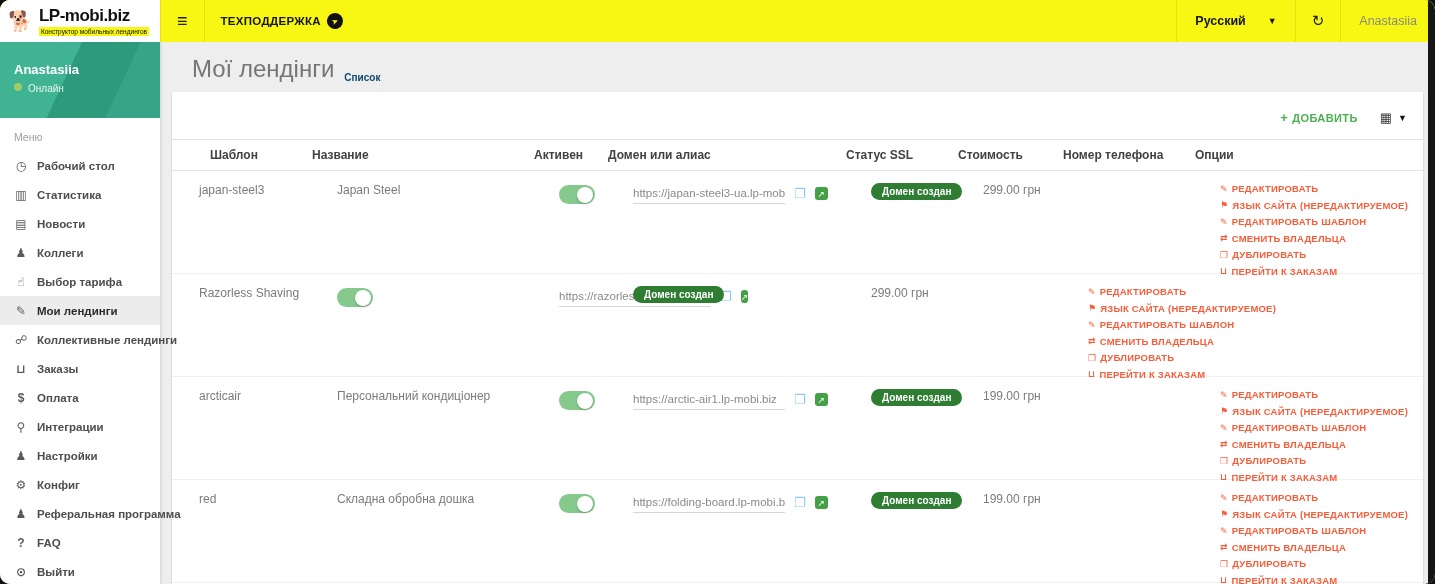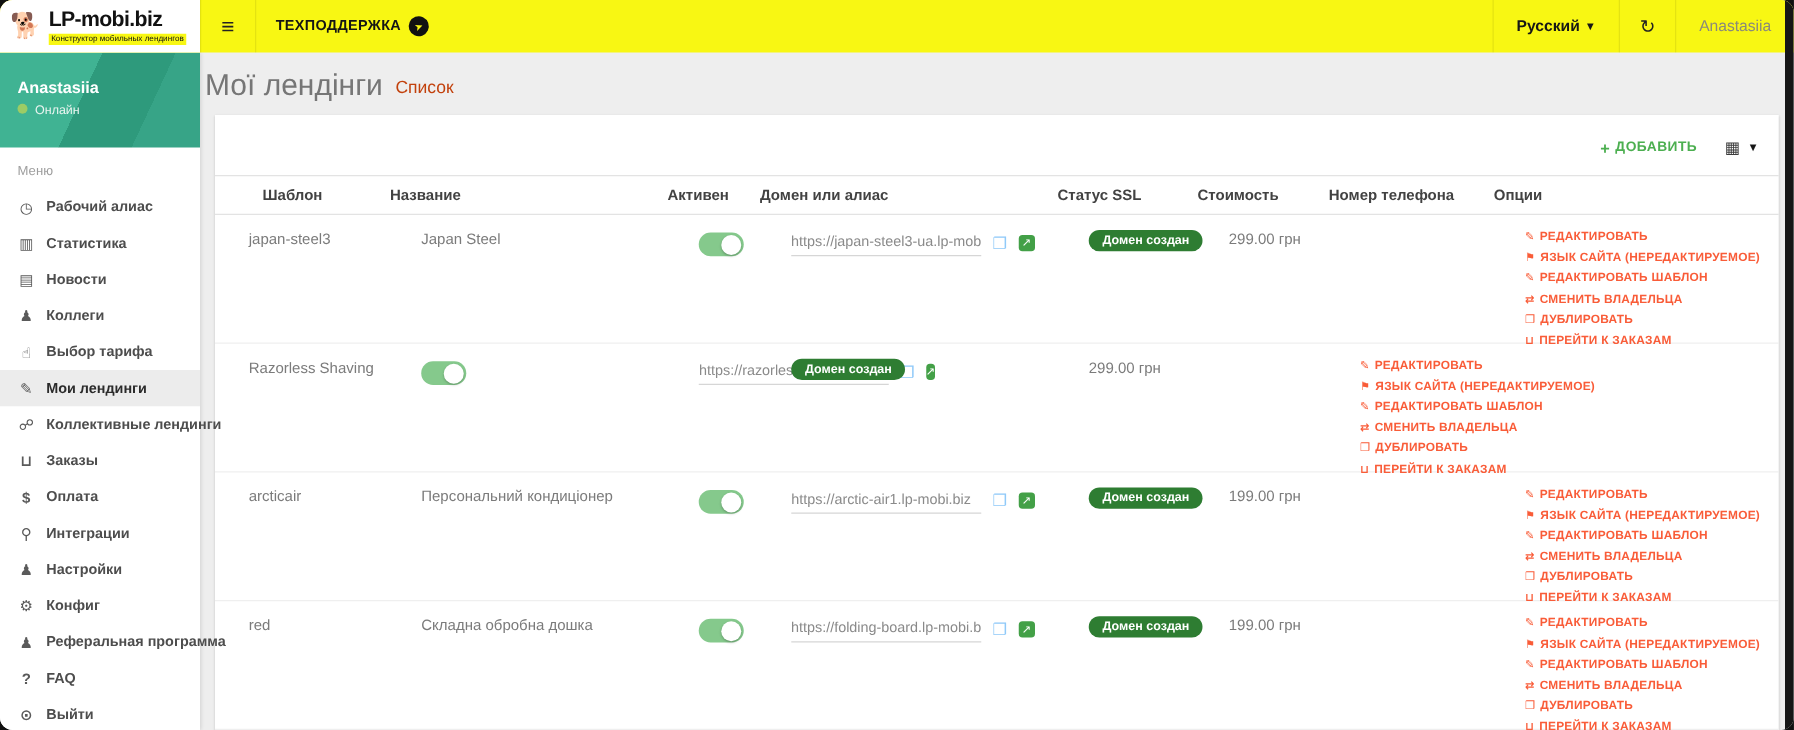--- a/index.html
+++ b/index.html
@@ -11,41 +11,41 @@
   .logo{width:160px;background:#ffffff;display:flex;align-items:center;gap:6px;padding:0 8px;box-sizing:border-box;}
   .dog{font-size:20px;line-height:1;}
   .brand{display:flex;flex-direction:column;}
   .brand-name{font-weight:bold;font-size:17px;color:#111;letter-spacing:-0.5px;}
   .brand-tag{font-size:6.5px;color:#111;background:#f8f713;padding:1px 2px;margin-top:1px;white-space:nowrap;}
   .tb-btn{display:flex;align-items:center;padding:0 16px;border-left:1px solid rgba(0,0,0,0.08);cursor:pointer;}
   .hamburger{font-size:18px;color:#222;font-weight:bold;}
   .support{font-weight:bold;font-size:11.5px;color:#151515;letter-spacing:.3px;display:flex;align-items:center;gap:6px;}
   .tg{width:16px;height:16px;border-radius:50%;background:#111;color:#f8f713;display:inline-flex;align-items:center;justify-content:center;font-size:8px;transform:rotate(-20deg);}
   .tb-right{margin-left:auto;display:flex;align-items:stretch;}
-  .lang{display:flex;align-items:center;gap:4px;padding:0 18px;font-weight:bold;font-size:12.5px;color:#161616;border-left:1px solid rgba(0,0,0,0.08);cursor:pointer;margin-left:46px;}
+  .lang{display:flex;align-items:center;gap:22px;padding:0 18px;font-weight:bold;font-size:12.5px;color:#161616;border-left:1px solid rgba(0,0,0,0.08);cursor:pointer;margin-left:46px;}
   .caret{font-size:9px;color:#161616;}
   .refresh{display:flex;align-items:center;padding:0 16px;border-left:1px solid rgba(0,0,0,0.08);font-size:15px;color:#222;cursor:pointer;}
   .user{display:flex;align-items:center;padding:0 18px;border-left:1px solid rgba(0,0,0,0.08);font-size:12.5px;color:#8a8a7a;}
 
   
   .sidebar{position:absolute;top:42px;left:0;bottom:0;width:160px;background:#ffffff;box-shadow:1px 0 3px rgba(0,0,0,.12);z-index:4;}
   .sb-head{height:76px;background:linear-gradient(115deg,#40b393 0%,#40b393 42%,#2e9a7c 42%,#2e9a7c 72%,#37a487 72%);padding:20px 14px 0 14px;box-sizing:border-box;}
   .sb-name{color:#fff;font-size:13px;font-weight:bold;margin-bottom:6px;}
   .sb-status{display:flex;align-items:flex-start;gap:6px;font-size:10px;color:#eaf5f0;}
   .dot{width:8px;height:8px;border-radius:50%;background:#9ccc65;}
   .sb-menu-label{color:#9e9e9e;font-size:10.5px;padding:13px 14px 8px;}
   .sb-item{display:flex;align-items:center;gap:9px;height:29px;padding:0 14px;font-size:11.5px;font-weight:bold;color:#4d4d4d;cursor:pointer;white-space:nowrap;}
   .sb-item.active{background:#ececec;color:#2b2b2b;}
   .mi{width:14px;text-align:center;font-size:12px;color:#5a5a5a;flex:0 0 14px;}
 
   
   .main{position:absolute;top:42px;left:160px;right:0;bottom:0;overflow:hidden;}
-  .page-head{padding:13px 4px 9px;display:flex;align-items:center;gap:10px;}
+  .page-head{padding:13px 32px 9px;display:flex;align-items:flex-end;gap:10px;}
   .page-title{font-size:24px;color:#767676;}
-  .page-sub{font-size:14px;color:#c2410c;}
+  .page-sub{font-size:10px;color:#0c4a6e;font-weight:bold;}
   .card{margin:0 12px;background:#fff;box-shadow:0 1px 2px rgba(0,0,0,.18);min-height:520px;}
   .card-toolbar{display:flex;justify-content:flex-end;align-items:center;gap:22px;padding:18px 16px 14px;}
   .add-btn{color:#4caf50;font-weight:bold;font-size:11px;letter-spacing:.4px;display:flex;align-items:center;gap:4px;cursor:pointer;}
   .add-plus{font-size:13px;}
   .view-btn{display:flex;align-items:center;gap:6px;color:#3c3c3c;font-size:13px;cursor:pointer;}
 
   
   .grid{display:grid;grid-template-columns:138px 222px 74px 238px 112px 105px 132px 1fr;}
   .thead{border-top:1px solid #e3e3e3;border-bottom:1px solid #e3e3e3;}
   .th{font-size:12px;font-weight:bold;color:#424242;padding:8px 4px 8px 2px;}
@@ -103,21 +103,21 @@
       <div class="sb-name">Anastasiia</div>
       <div class="sb-status">
         <span class="dot"></span>
         <span>Онлайн</span>
       </div>
     </div>
     <div class="sb-menu-label">Меню</div>
 
     <div class="sb-item">
         <span class="mi">◷</span>
-        <span>Рабочий алиас</span>
+        <span>Рабочий стол</span>
       </div>
     <div class="sb-item">
         <span class="mi">▥</span>
         <span>Статистика</span>
       </div>
     <div class="sb-item">
         <span class="mi">▤</span>
         <span>Новости</span>
       </div>
     <div class="sb-item">

